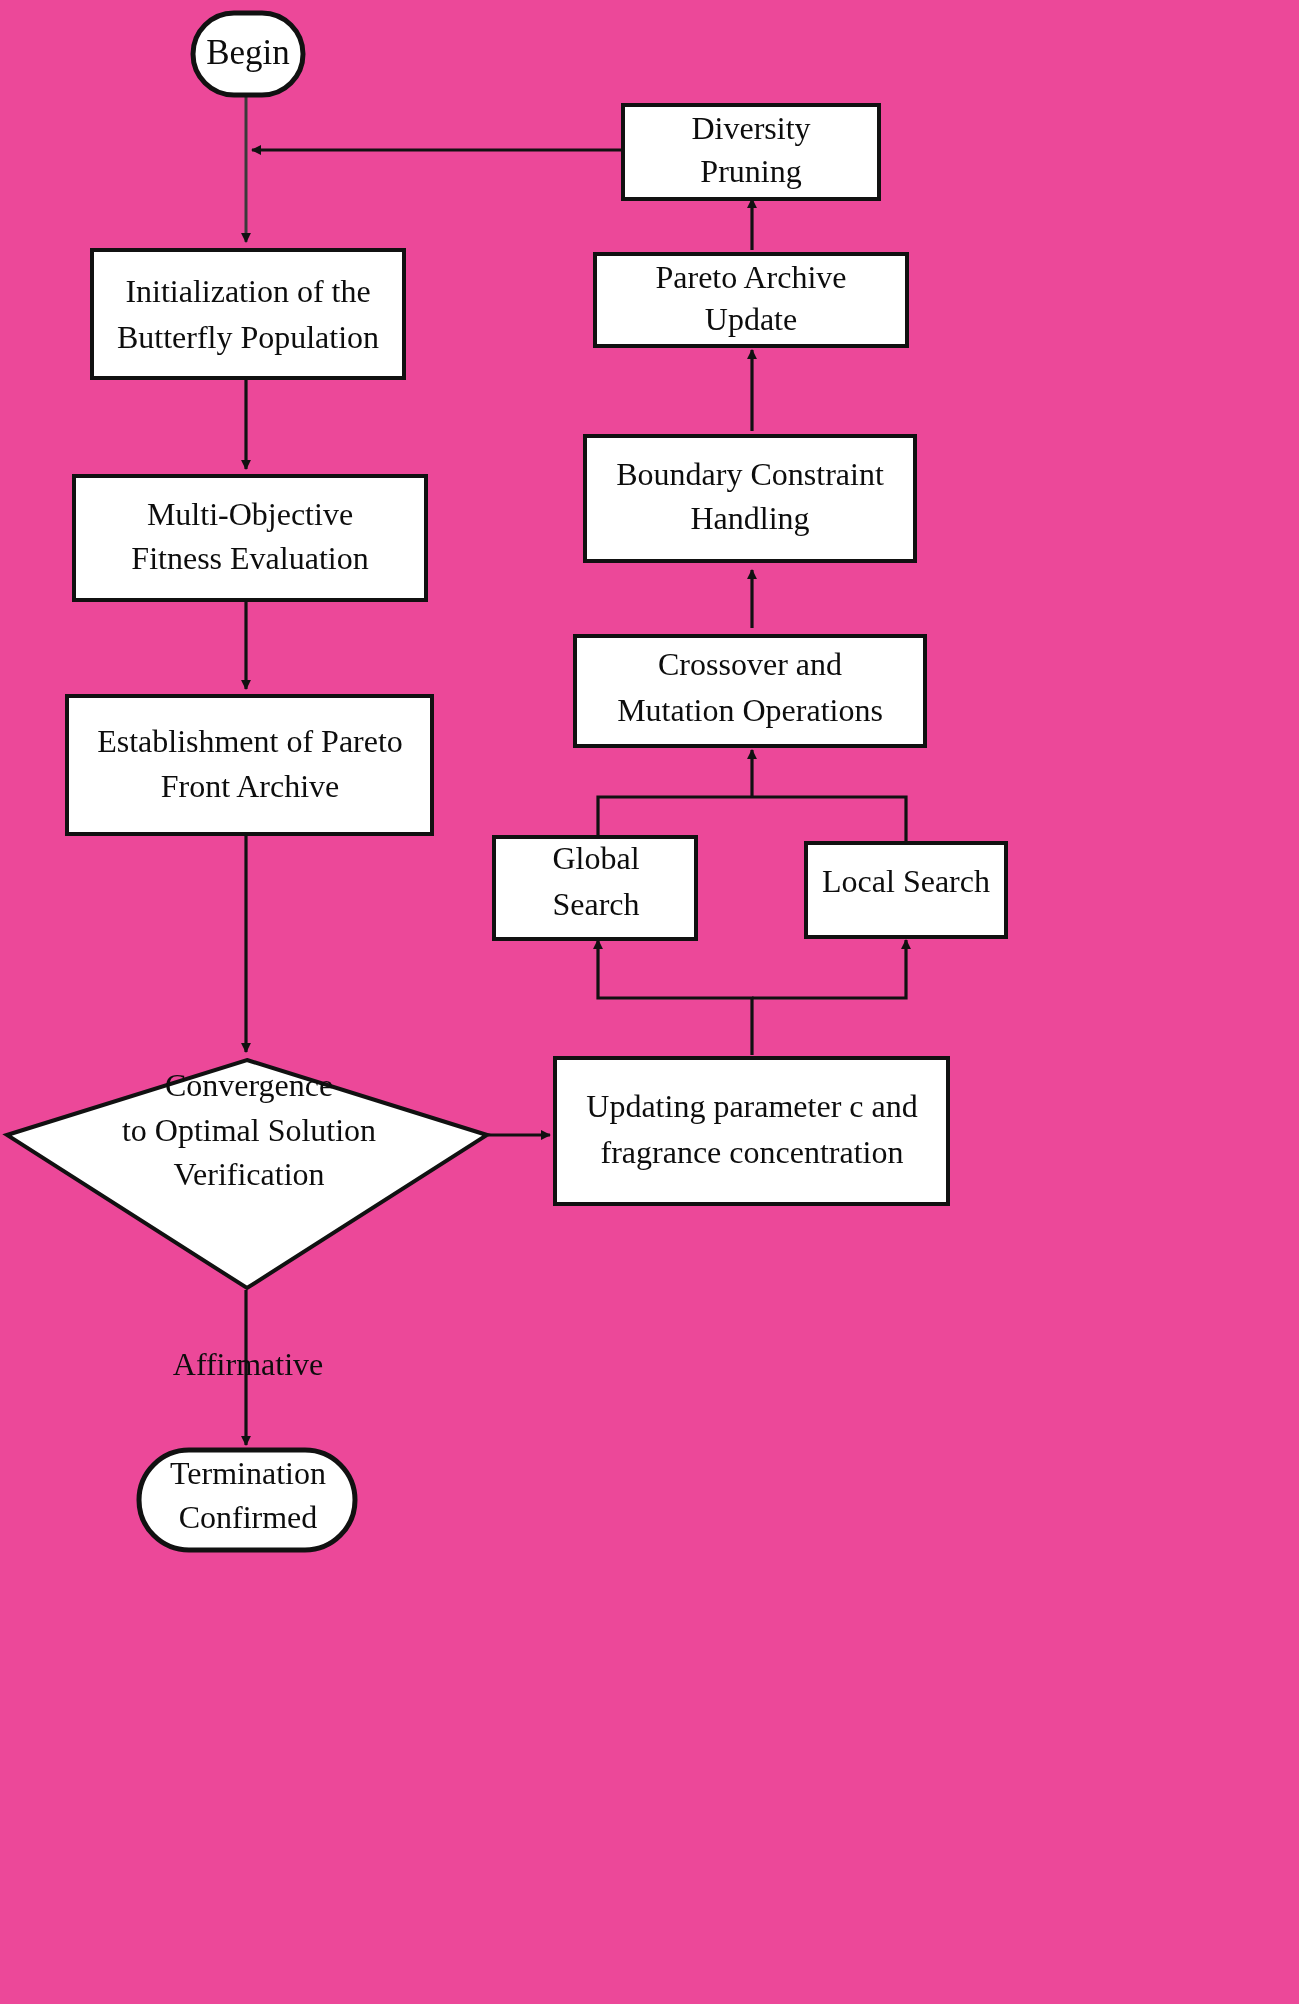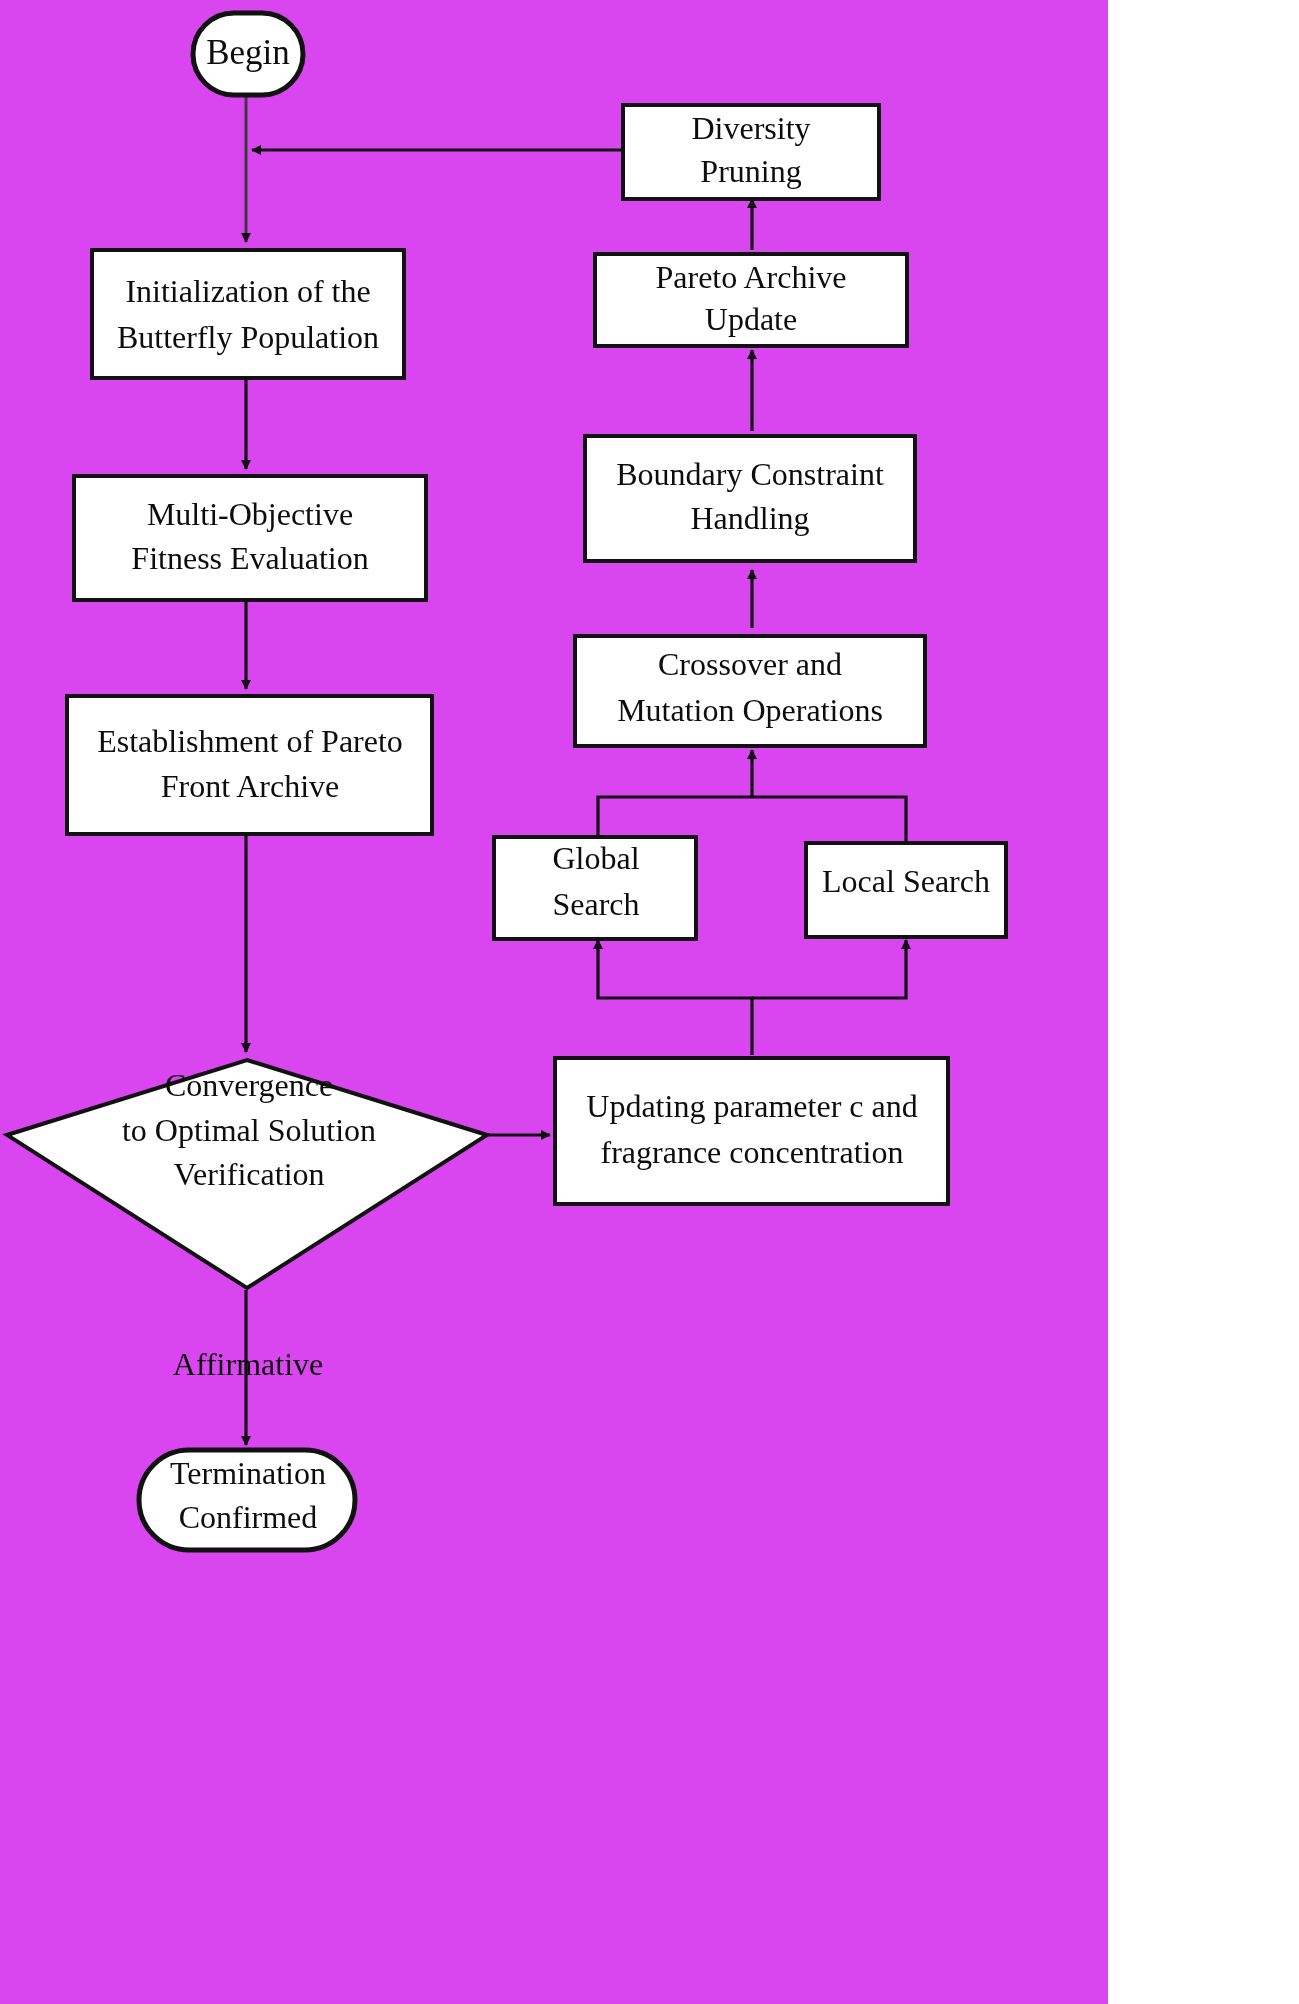--- a/index.html
+++ b/index.html
@@ -9,23 +9,23 @@
     background: #ffffff;
   }
   body {
     width: 1299px;
     height: 2004px;
     overflow: hidden;
     font-family: "Liberation Serif", "DejaVu Serif", serif;
   }
   #flow-root {
     position: relative;
-    width: 1108px;
+    width: 1299px;
     height: 2004px;
-    background: #d946ef;
+    background: #ec4899;
   }
   svg.flow-canvas {
     position: absolute;
     top: 0;
     left: 0;
     width: 1299px;
     height: 2004px;
     display: block;
   }
   .node-text {

